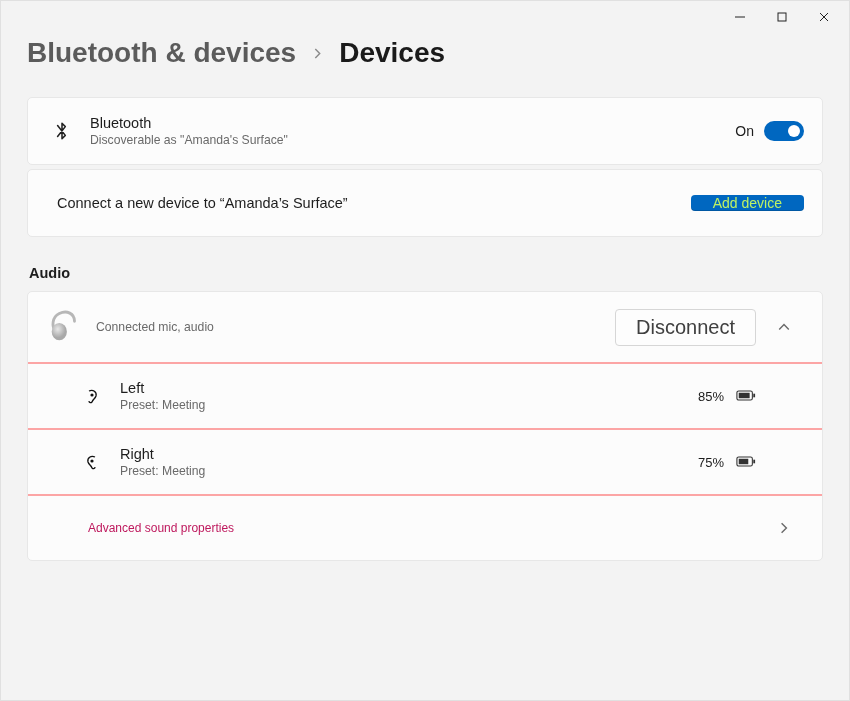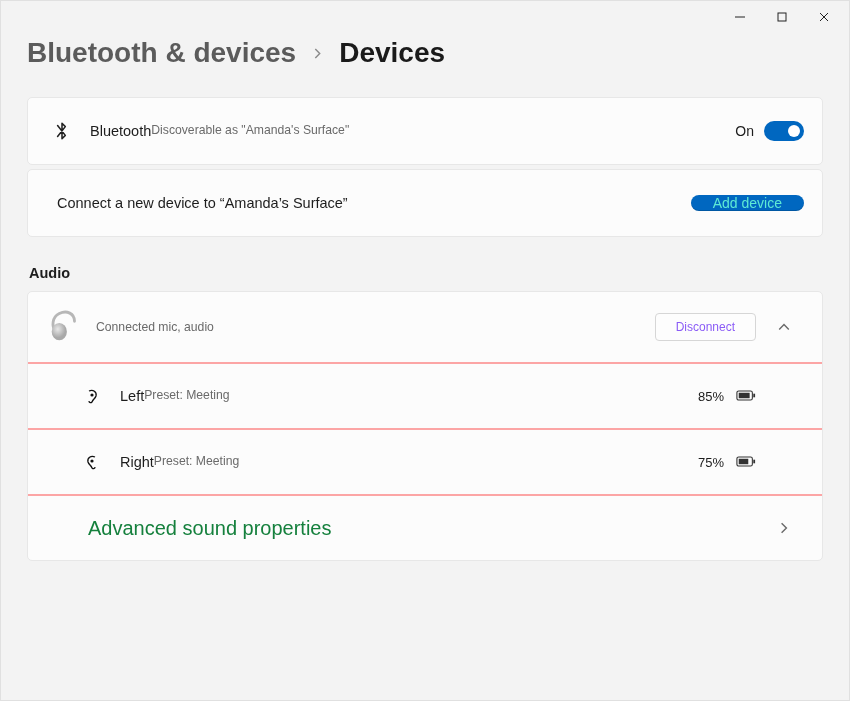--- a/index.html
+++ b/index.html
@@ -9,38 +9,38 @@
     .win-btn svg{ width:10px; height:10px; }
     .content{ padding:4px 26px 20px 26px; }
     .breadcrumb{ display:flex; align-items:center; gap:16px; margin-bottom:28px; }
     .breadcrumb .parent{ font-size:28px; font-weight:600; color:#5b5b5b; }
     .breadcrumb .chev{ color:#8a8a8a; font-size:18px; }
     .breadcrumb .current{ font-size:28px; font-weight:600; color:#1a1a1a; }
     .card{ background:#fcfcfc; border:1px solid #e7e7e7; border-radius:5px; margin-bottom:4px; }
     .row{ display:flex; align-items:center; padding:14px 18px; min-height:66px; }
     .row-divider{ border-top:2px solid #fca5a5; }
     .icon-slot{ width:32px; display:flex; align-items:center; justify-content:center; color:#222; }
-    .titles{ flex:0 1 auto; display:flex; margin-left:12px; }
+    .titles{ flex:0 1 auto; display:flex; flex-direction:column; margin-left:12px; }
     .titles .primary{ font-size:14.5px; color:#1d1d1d; line-height:1.25; }
     .titles .secondary{ font-size:12.2px; color:#6a6a6a; line-height:1.3; margin-top:1px; }
     .spacer{ flex:1; }
     .on-label{ font-size:14px; color:#1d1d1d; margin-right:10px; }
     .toggle{ width:40px; height:20px; border-radius:10px; background:#0067c0; position:relative; cursor:pointer; }
     .toggle .knob{ width:12px; height:12px; border-radius:50%; background:#fff; position:absolute; top:4px; right:4px; }
-    .btn-primary{ background:#0067c0; color:#5eead4; border:none; border-radius:12px; font-size:14px; padding:0 22px; cursor:pointer; box-shadow:inset 0 -1px 0 rgba(0,0,0,.15); }
-    .btn-secondary{ background:#fdfdfd; color:#8b5cf6; border:1px solid #d6d6d6; border-radius:4px; font-size:12px; padding:6px 20px; cursor:pointer; }
+    .btn-primary{ background:#0067c0; color:#bef264; border:none; border-radius:4px; font-size:14px; padding:0 22px; cursor:pointer; box-shadow:inset 0 -1px 0 rgba(0,0,0,.15); }
+    .btn-secondary{ background:#fdfdfd; color:#404040; border:1px solid #d6d6d6; border-radius:4px; font-size:20px; padding:6px 20px; cursor:pointer; }
     .section-label{ font-size:14.5px; font-weight:600; color:#1d1d1d; margin:28px 0 10px 2px; }
     .hearing-icon svg{ width:38px; height:38px; }
     .ear-icon svg{ width:16px; height:16px; }
     .battery{ display:flex; align-items:center; gap:12px; font-size:13px; color:#1d1d1d; }
     .battery svg{ width:20px; height:11px; }
     .chevron-cell{ width:40px; display:flex; align-items:center; justify-content:center; color:#6a6a6a; margin-left:8px; }
     .indent-icon{ margin-left:30px; }
     .link-row{ padding:20px 18px 20px 60px; }
-    .link-row .primary{ font-size:20px; color:#15803d; }
+    .link-row .primary{ font-size:12px; color:#be185d; }
   </style>
 </head>
 <body>
 
 <div class="titlebar">
   <div class="win-btn">
     <svg viewBox="0 0 10 10">
         <line x1="0" y1="5" x2="10" y2="5" stroke="currentColor" stroke-width="1"></line>
       </svg>
   </div>

